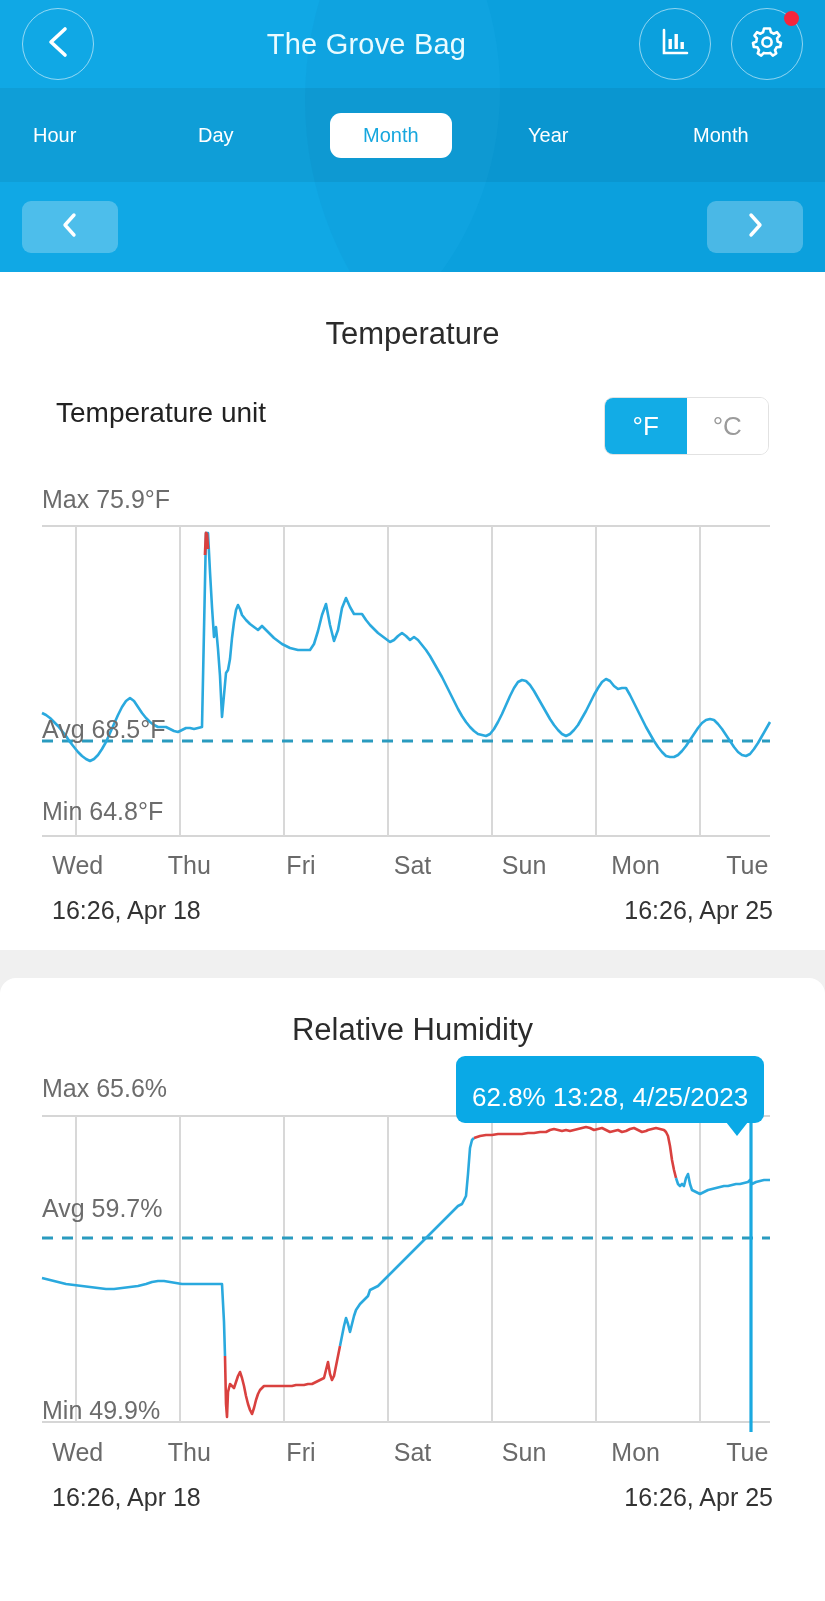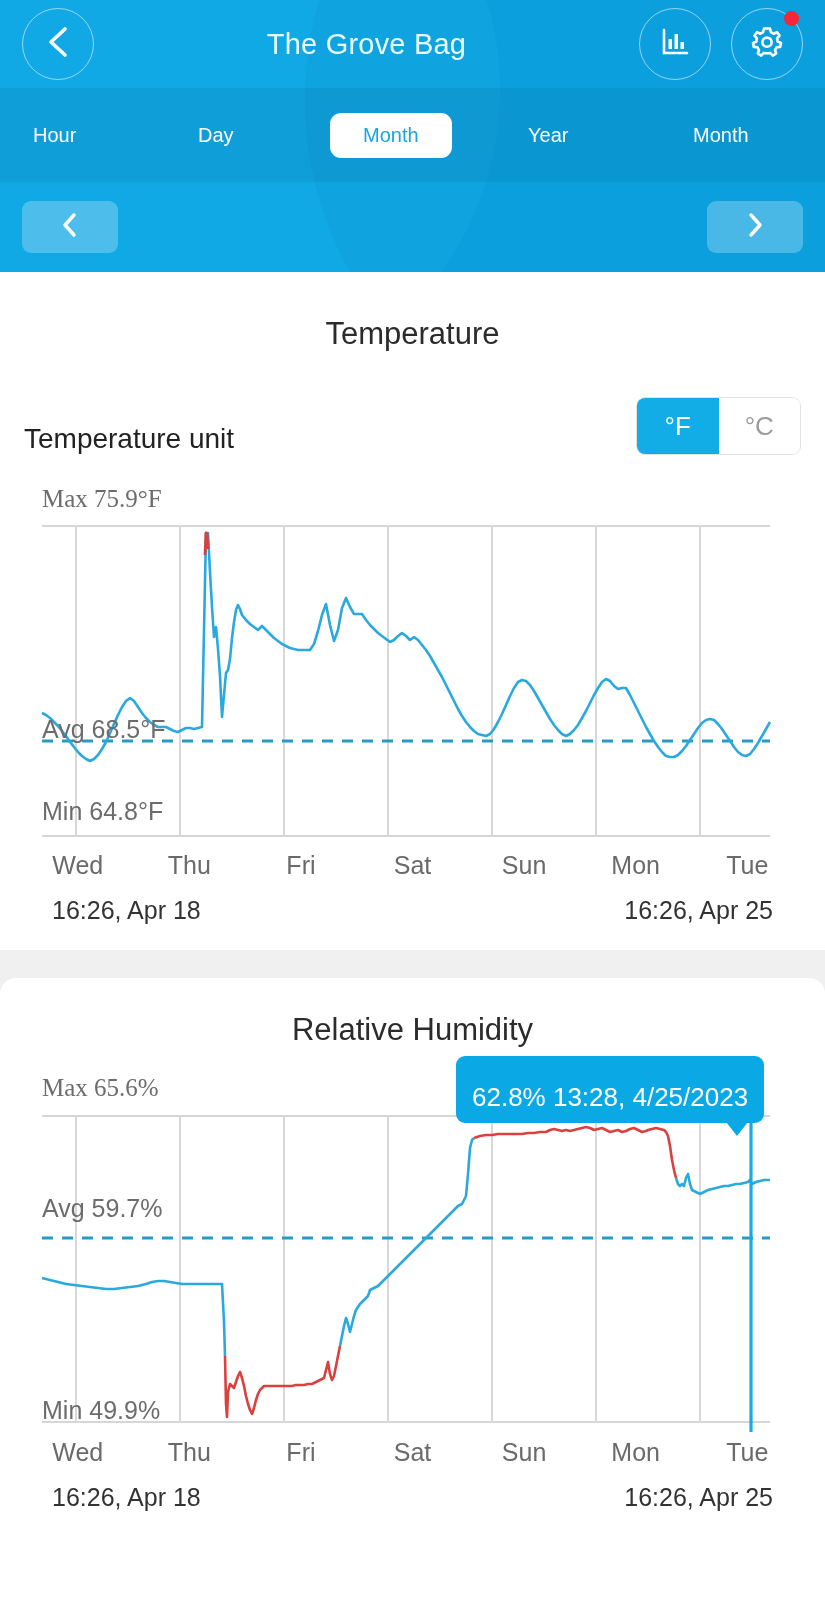--- a/index.html
+++ b/index.html
@@ -41,38 +41,38 @@
 
   
   .card { background:#ffffff; width:825px; }
   .card.temp { height:678px; position:relative; }
   .gap { height:28px; background:#f0f0f0; width:825px; }
   .card.hum { position:relative; height:623px; border-radius:16px 16px 0 0; }
 
   .card-title { text-align:center; font-size:31px; color:#2b2b2b; padding-top:44px; }
   .hum .card-title { padding-top:34px; }
 
-  .unit-row { display:flex; align-items:flex-end; justify-content:space-between;
-              padding:0 24px; margin-top:45px; }
+  .unit-row { display:flex; align-items:flex-start; justify-content:space-between;
+              padding:0 56px; margin-top:45px; }
   .unit-label { font-size:28px; color:#222; }
   .unit-toggle { display:flex; width:165px; height:58px; border-radius:9px; overflow:hidden;
                  border:1px solid #e2e2e2; }
   .unit-opt { flex:1; display:flex; align-items:center; justify-content:center;
               font-size:26px; color:#9b9b9b; background:#fff; }
   .unit-opt.sel { background:#12ace6; color:#ffffff; }
 
   
   .chart-area { position:relative; }
   .chart-area.temp-c { margin-top:22px; height:368px; }
   .chart-area.hum-c  { margin-top:26px; height:358px; }
 
   .chart-svg { position:absolute; left:0; top:0; }
 
   .stat { position:absolute; font-size:25px; color:#6c6c6c; left:42px; white-space:nowrap; }
-  .stat.max { top:0px;font-family:Liberation Serif, serif; }
+  .stat.max { top:0px; }
   .stat.avg { }
   .stat.min { }
 
   .xlabels { display:flex; padding:0 22px; margin-top:6px; }
   .xlabels span { flex:1; text-align:center; font-size:25px; color:#6a6a6a; }
 
   .daterow { display:flex; justify-content:space-between; padding:0 52px; margin-top:16px; }
   .daterow span { font-size:25px; color:#333; }
 
   

